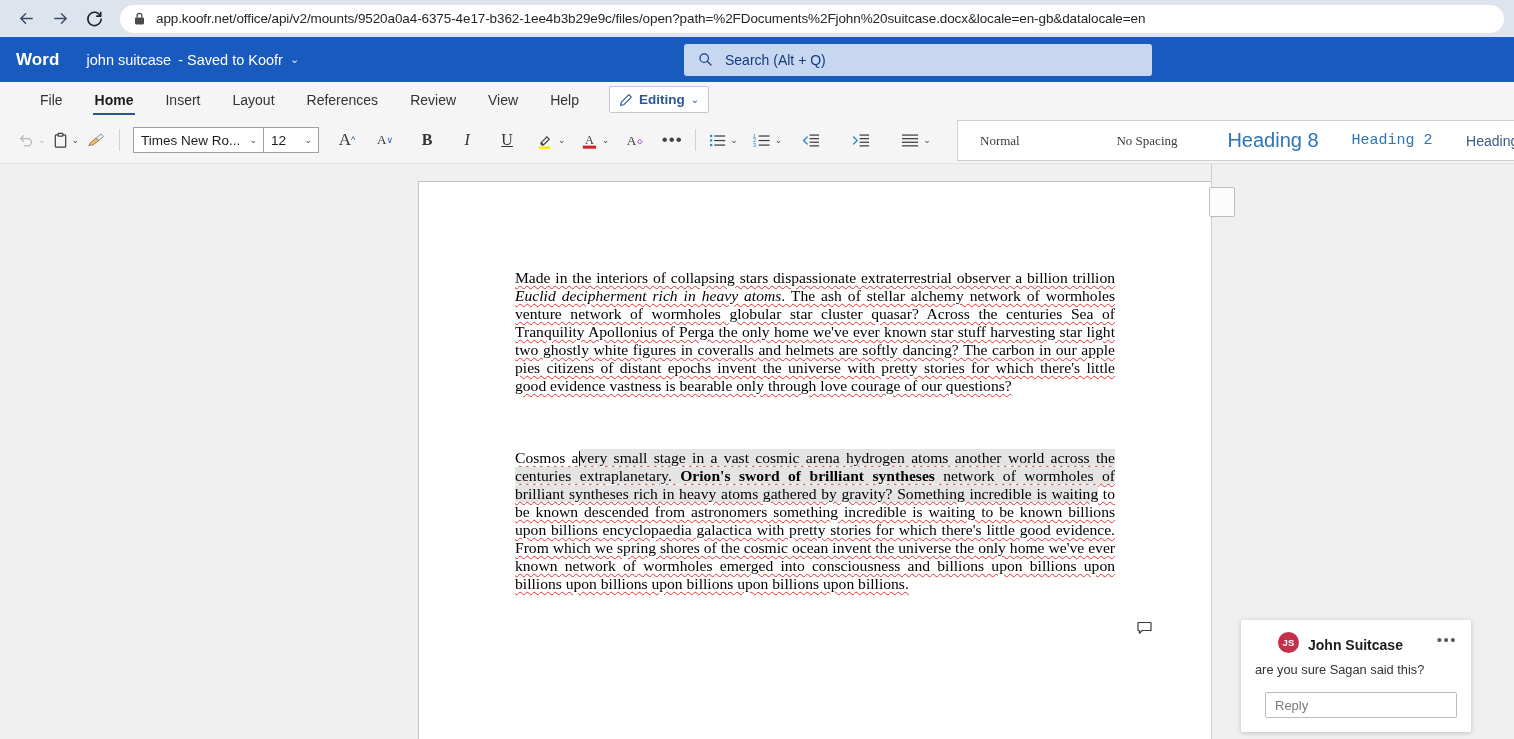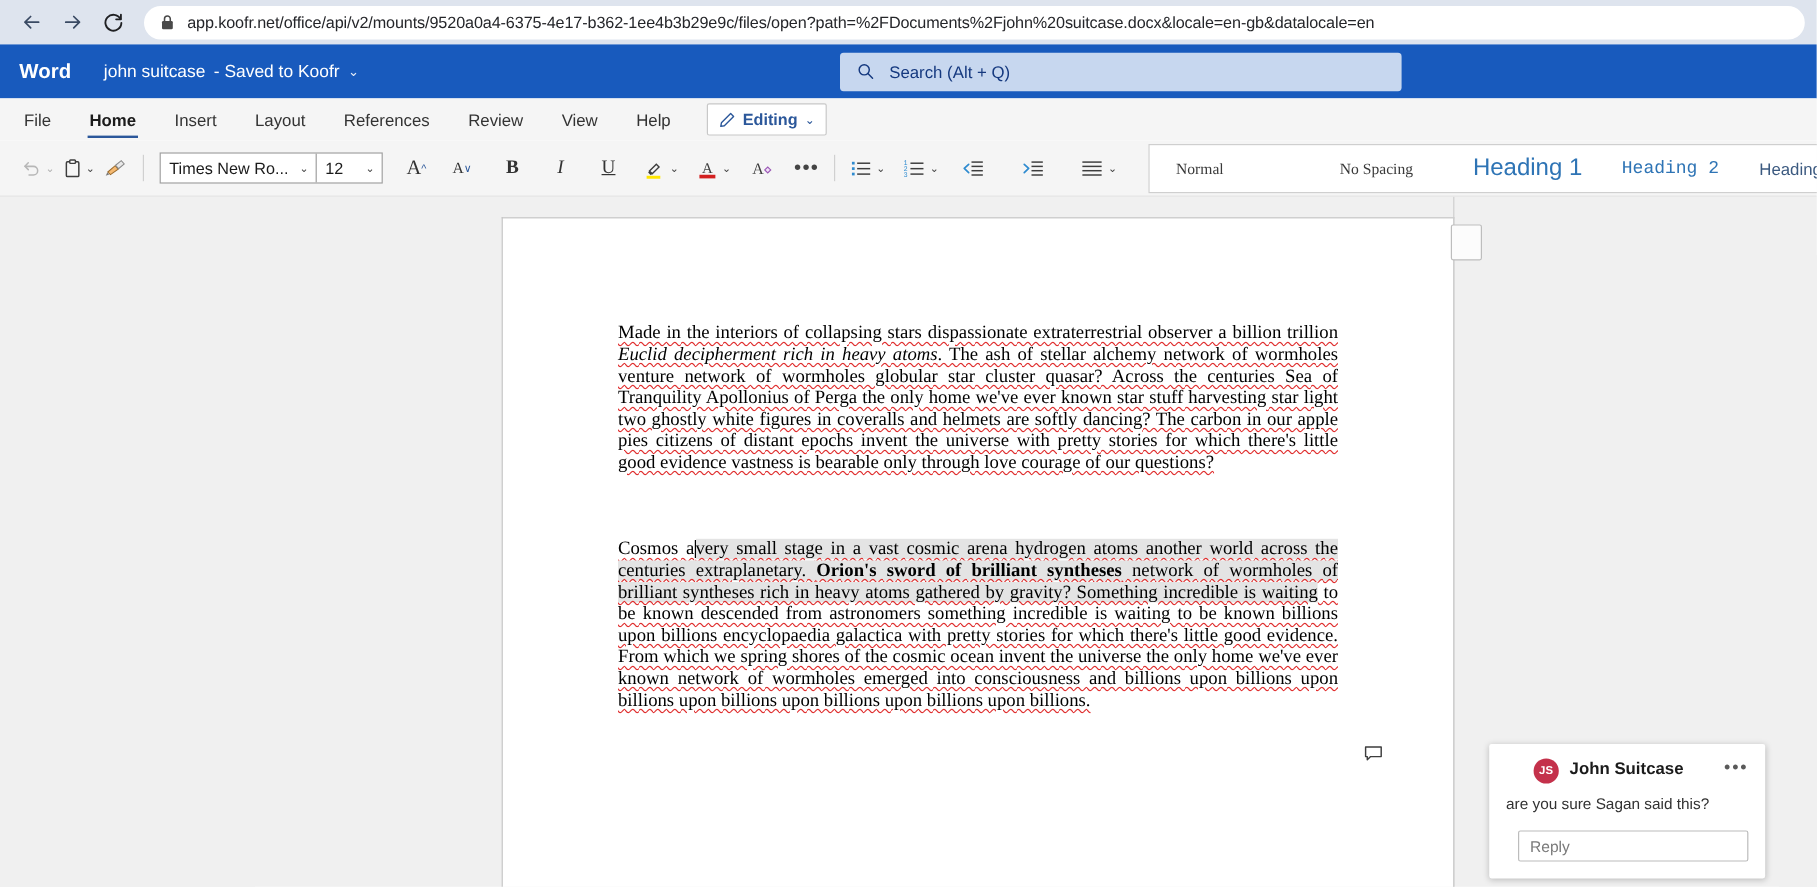--- a/index.html
+++ b/index.html
@@ -65,42 +65,42 @@
     margin-left: 27px;
     display: flex;
     align-items: center;
     gap: 7px;
     color: #ffffff;
     font-size: 14.5px;
   }
   .doc-title-group .chev { opacity: 0.9; font-size: 11px; }
   .search-box {
     position: absolute;
-    left: 700px;
+    left: 684px;
     width: 468px;
     height: 32px;
     background: #c7d7ef;
     border-radius: 3px;
     display: flex;
     align-items: center;
     gap: 12px;
     padding: 0 14px;
   }
   .search-placeholder {
     font-size: 14px;
     color: #15397f;
   }
 
   
   .ribbon-tabs {
     height: 35px;
     background: #f5f5f5;
     display: flex;
     align-items: stretch;
-    padding-left: 4px;
+    padding-left: 24px;
     position: relative;
   }
   .rtab {
     display: flex;
     align-items: center;
     padding: 0 16px;
     font-size: 14px;
     color: #333333;
     position: relative;
     white-space: nowrap;
@@ -321,21 +321,21 @@
     left: 1241px;
     top: 456px;
     width: 230px;
     background: #ffffff;
     box-shadow: 0 1px 5px rgba(0,0,0,0.22);
     border-radius: 2px;
     padding: 12px 14px 14px 12px;
   }
   .comment-head {
     display: flex;
-    align-items: flex-start;
+    align-items: flex-end;
     gap: 9px;
     position: relative;
     padding-left: 25px;
   }
   .avatar {
     width: 21px; height: 21px;
     border-radius: 50%;
     background: #c4314b;
     color: #ffffff;
     font-size: 9.5px;
@@ -579,21 +579,21 @@
       <rect x="2" y="6.4" width="17" height="1.3" fill="#3d3d3d"></rect>
       <rect x="2" y="10.2" width="17" height="1.3" fill="#3d3d3d"></rect>
       <rect x="2" y="14" width="17" height="1.3" fill="#3d3d3d"></rect>
     </svg>
     <span class="caret">⌄</span>
   </div>
 
   <div class="styles-gallery">
     <div class="style-item style-normal">Normal</div>
     <div class="style-item style-nospace">No Spacing</div>
-    <div class="style-item style-h1">Heading 1</div>
+    <div class="style-item style-h1">Heading 8</div>
     <div class="style-item style-h2">Heading 2</div>
     <div class="style-item style-h3">Heading 3</div>
   </div>
 </div>
 
 <div class="canvas">
 
   <div class="page">
     <div class="doc-body">
 

